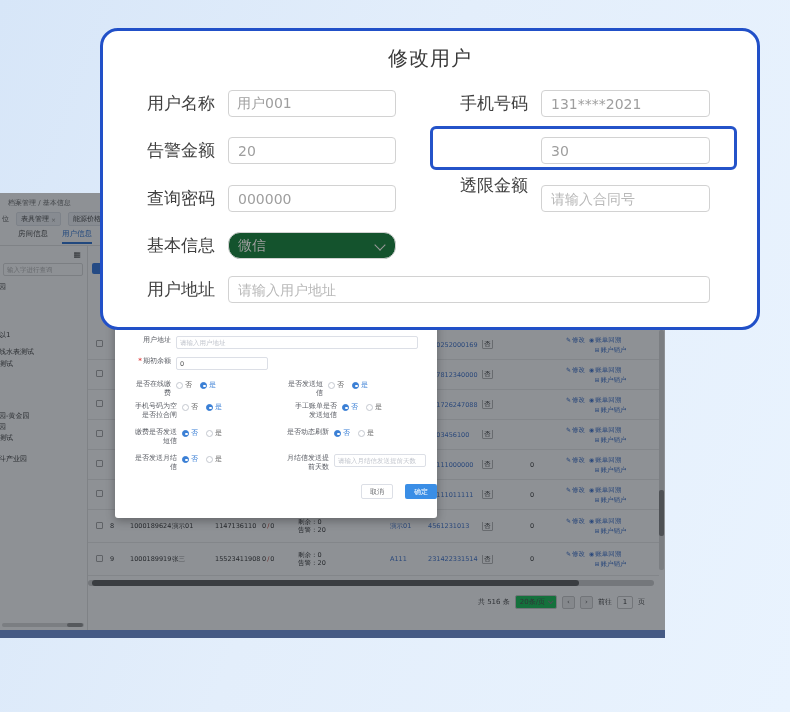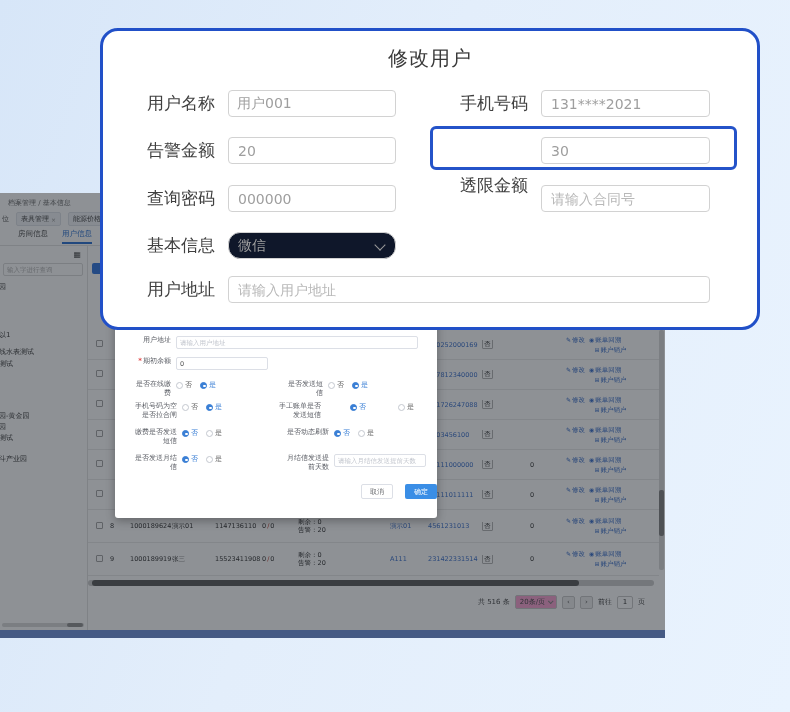--- a/index.html
+++ b/index.html
@@ -63,21 +63,21 @@
   .aline em { font-style:normal; margin-right:4px; }
   .act .aline:last-child { text-align:center; }
 
   .hscroll { position:absolute; left:88px; top:387px; width:566px; height:6px; background:#cfcfcf; border-radius:3px; }
   .hscroll i { position:absolute; left:4px; top:0; width:86%; height:6px; background:#666; border-radius:3px; }
   .vscroll { position:absolute; right:1px; top:137px; width:5px; height:240px; background:#dcdcdc; border-radius:2px; }
   .vscroll i { position:absolute; left:0; top:160px; width:5px; height:46px; background:#8a8a8a; border-radius:2px; }
 
   
   .pager { position:absolute; right:20px; top:402px; display:flex; align-items:center; gap:5px; font-size:7px; color:#555; }
-  .pg-size { display:flex; align-items:center; gap:3px; border:1px solid #ccc; border-radius:2px; background:#f9a8d4; padding:1px 4px; }
+  .pg-size { display:flex; align-items:center; gap:3px; border:1px solid #ccc; border-radius:2px; background:#22c55e; padding:1px 4px; }
   .pg-size .chev-s { width:4px; height:4px; border-right:1.5px solid #888; border-bottom:1.5px solid #888; transform:rotate(45deg) translateY(-1px); }
   .pg-btn { width:13px; height:13px; border:1px solid #ccc; border-radius:2px; background:#efefef; display:flex; align-items:center; justify-content:center; color:#666; }
   .pg-input { width:16px; height:13px; border:1px solid #ccc; border-radius:2px; text-align:center; font-size:7px; color:#444; background:#fff; }
   .bottombar { position:absolute; left:0; bottom:0; width:100%; height:8px; background:#7b9be0; }
 
   
   .imodal { position:absolute; left:115px; top:103px; width:322px; height:222px; background:#fff; z-index:10;
             box-shadow:0 3px 10px rgba(0,0,0,0.30); border-radius:0 0 3px 3px; font-size:7px; color:#606266; }
   .im-row { position:absolute; display:flex; align-items:flex-start; }
   .im-label { width:40px; text-align:right; margin-right:5px; line-height:9px; color:#5c5f66; }
@@ -98,21 +98,21 @@
 
   
   .callout { position:absolute; left:100px; top:28px; width:660px; height:302px; background:#fff;
              border:3px solid #2150c8; border-radius:18px; z-index:20; }
   .co-title { position:absolute; left:0; top:14px; width:100%; text-align:center; font-size:20px; color:#3a3a3a; letter-spacing:1px; }
   .co-row { position:absolute; height:27px; }
   .co-label { position:absolute; width:84px; text-align:right; font-size:17px; color:#404040; line-height:27px; }
   .co-input { position:absolute; height:27px; border:1.5px solid #d2d2d2; border-radius:4px; font-size:14px; color:#9e9e9e;
               padding:0 9px; background:#fff; }
   .co-input::placeholder { color:#b8b8b8; }
-  .co-select { position:absolute; height:27px; width:168px; border:1.5px solid #d2d2d2; border-radius:12px; background:#0f172a;
+  .co-select { position:absolute; height:27px; width:168px; border:1.5px solid #d2d2d2; border-radius:12px; background:#14532d;
                font-size:14px; color:#9e9e9e; line-height:24px; padding:0 9px; }
   .co-select .chev { position:absolute; right:11px; top:8px; width:8px; height:8px; border-right:1.7px solid #9a9a9a;
                      border-bottom:1.7px solid #9a9a9a; transform:rotate(45deg); }
   .hl-box { position:absolute; left:327px; top:95px; width:307px; height:44px; border:3px solid #2453c9; border-radius:6px; }
 </style>
 </head>
 <body>
 
 <div class="stage">
 
@@ -332,21 +332,21 @@
         <span class="im-label wide">手机号码为空是否拉合闸</span>
         <span class="ropt">
             <i class="radio"></i>
             <span>否</span>
           </span>
         <span class="ropt on">
             <i class="radio"></i>
             <span>是</span>
           </span>
       </div>
-      <div class="im-row" style="left:160px; top:106px;gap:24px;">
+      <div class="im-row" style="left:176px; top:106px;">
         <span class="im-label wide">手工账单是否发送短信</span>
         <span class="ropt on">
             <i class="radio"></i>
             <span>否</span>
           </span>
         <span class="ropt">
             <i class="radio"></i>
             <span>是</span>
           </span>
       </div>

